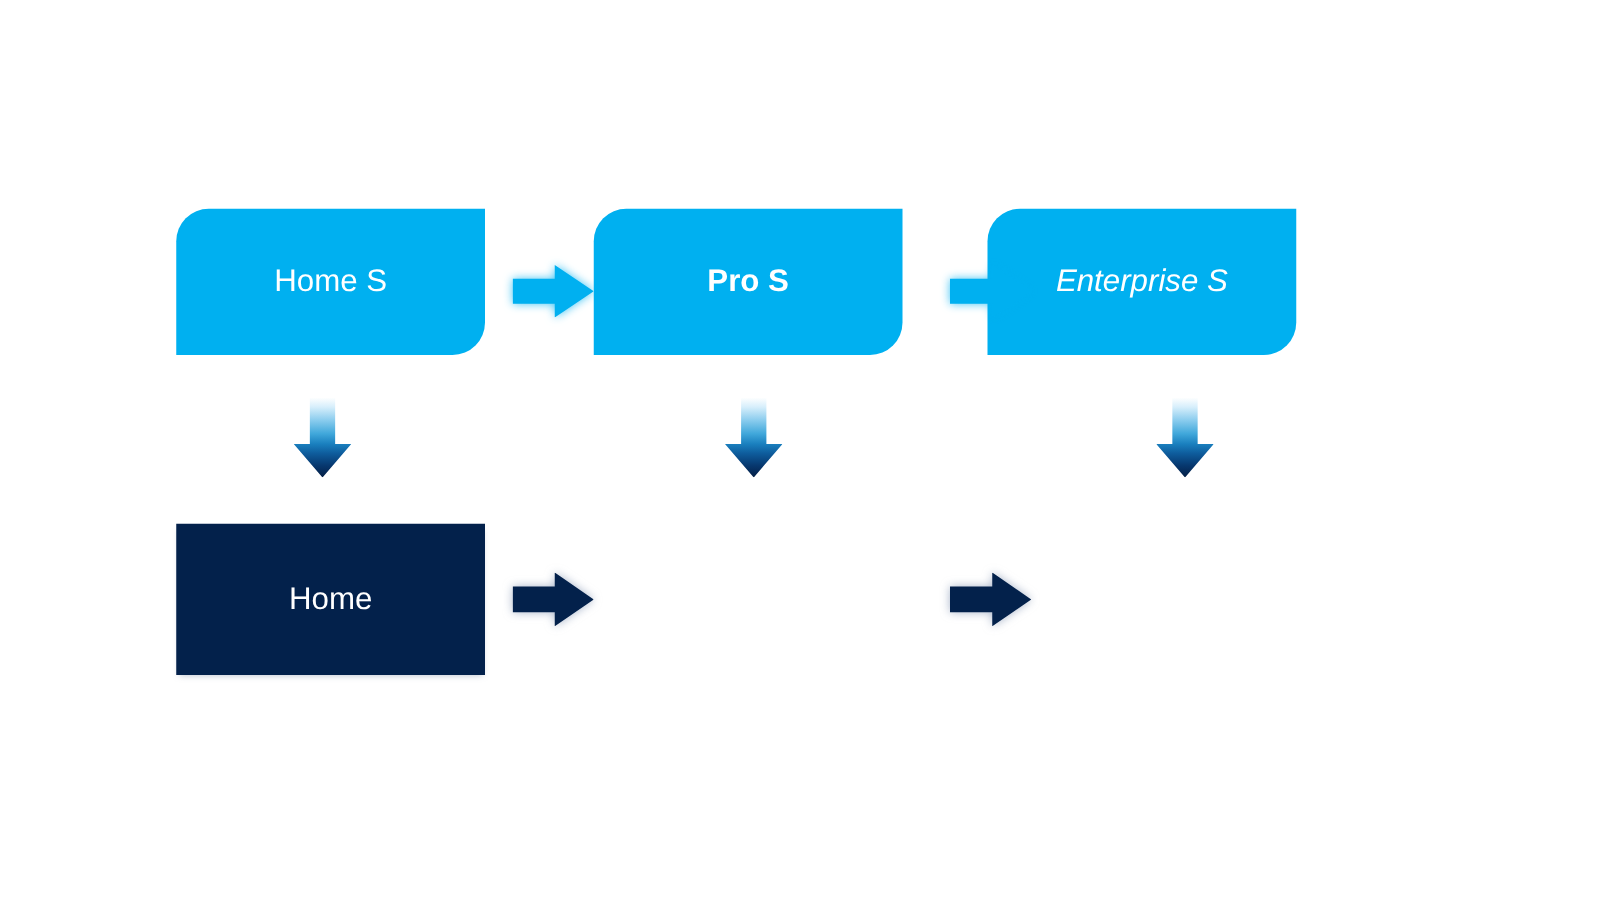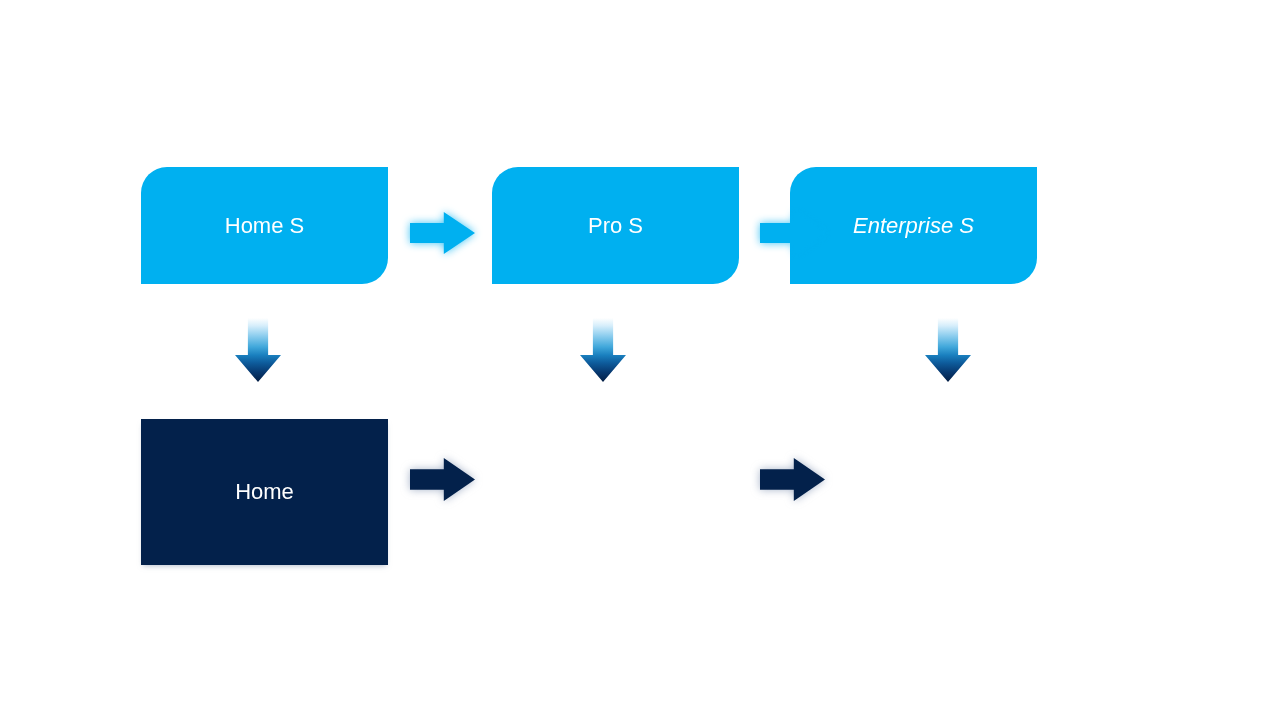--- a/index.html
+++ b/index.html
@@ -8,34 +8,34 @@
     width:1280px;height:720px;
     background:var(--page-bg,#fff);
     font-family:"Liberation Sans",sans-serif;
     overflow:hidden;
   }
   .node{
     position:absolute;
     width:247px;
     display:flex;align-items:center;justify-content:center;
     color:var(--text,#fff);
-    font-size:22px;
+    font-size:25px;
     line-height:1;
   }
   .node--top{
     top:167px;height:117px;
     background:var(--cyan,#00B0F0);
     border-radius:26px 0 26px 0;
   }
   .node--bottom{
-    top:419px;height:146px;
+    top:419px;height:121px;
     background:var(--navy,#03214B);
     box-shadow:0 3px 5px -2px rgba(125,140,165,.55);
   }
-  .col-1{left:141px;} .col-2{left:492px;} .col-3{left:790px;font-style:italic;}
+  .col-1{left:141px;} .col-2{left:475px;font-weight:bold;} .col-3{left:790px;font-style:italic;}
 
   
   .harrow{position:absolute;width:65px;height:42px;}
   .harrow .shape{
     width:100%;height:100%;
     clip-path:polygon(0% 26%,52% 26%,52% 0%,100% 50%,52% 100%,52% 74%,0% 74%);
   }
   .harrow--cyan{filter:drop-shadow(0 0 4px var(--cyan-glow,rgba(0,176,240,.75)));}
   .harrow--cyan .shape{background:var(--cyan,#00B0F0);}
   .harrow--navy{filter:drop-shadow(0 0 4px var(--navy-glow,rgba(110,130,165,.6)));}

